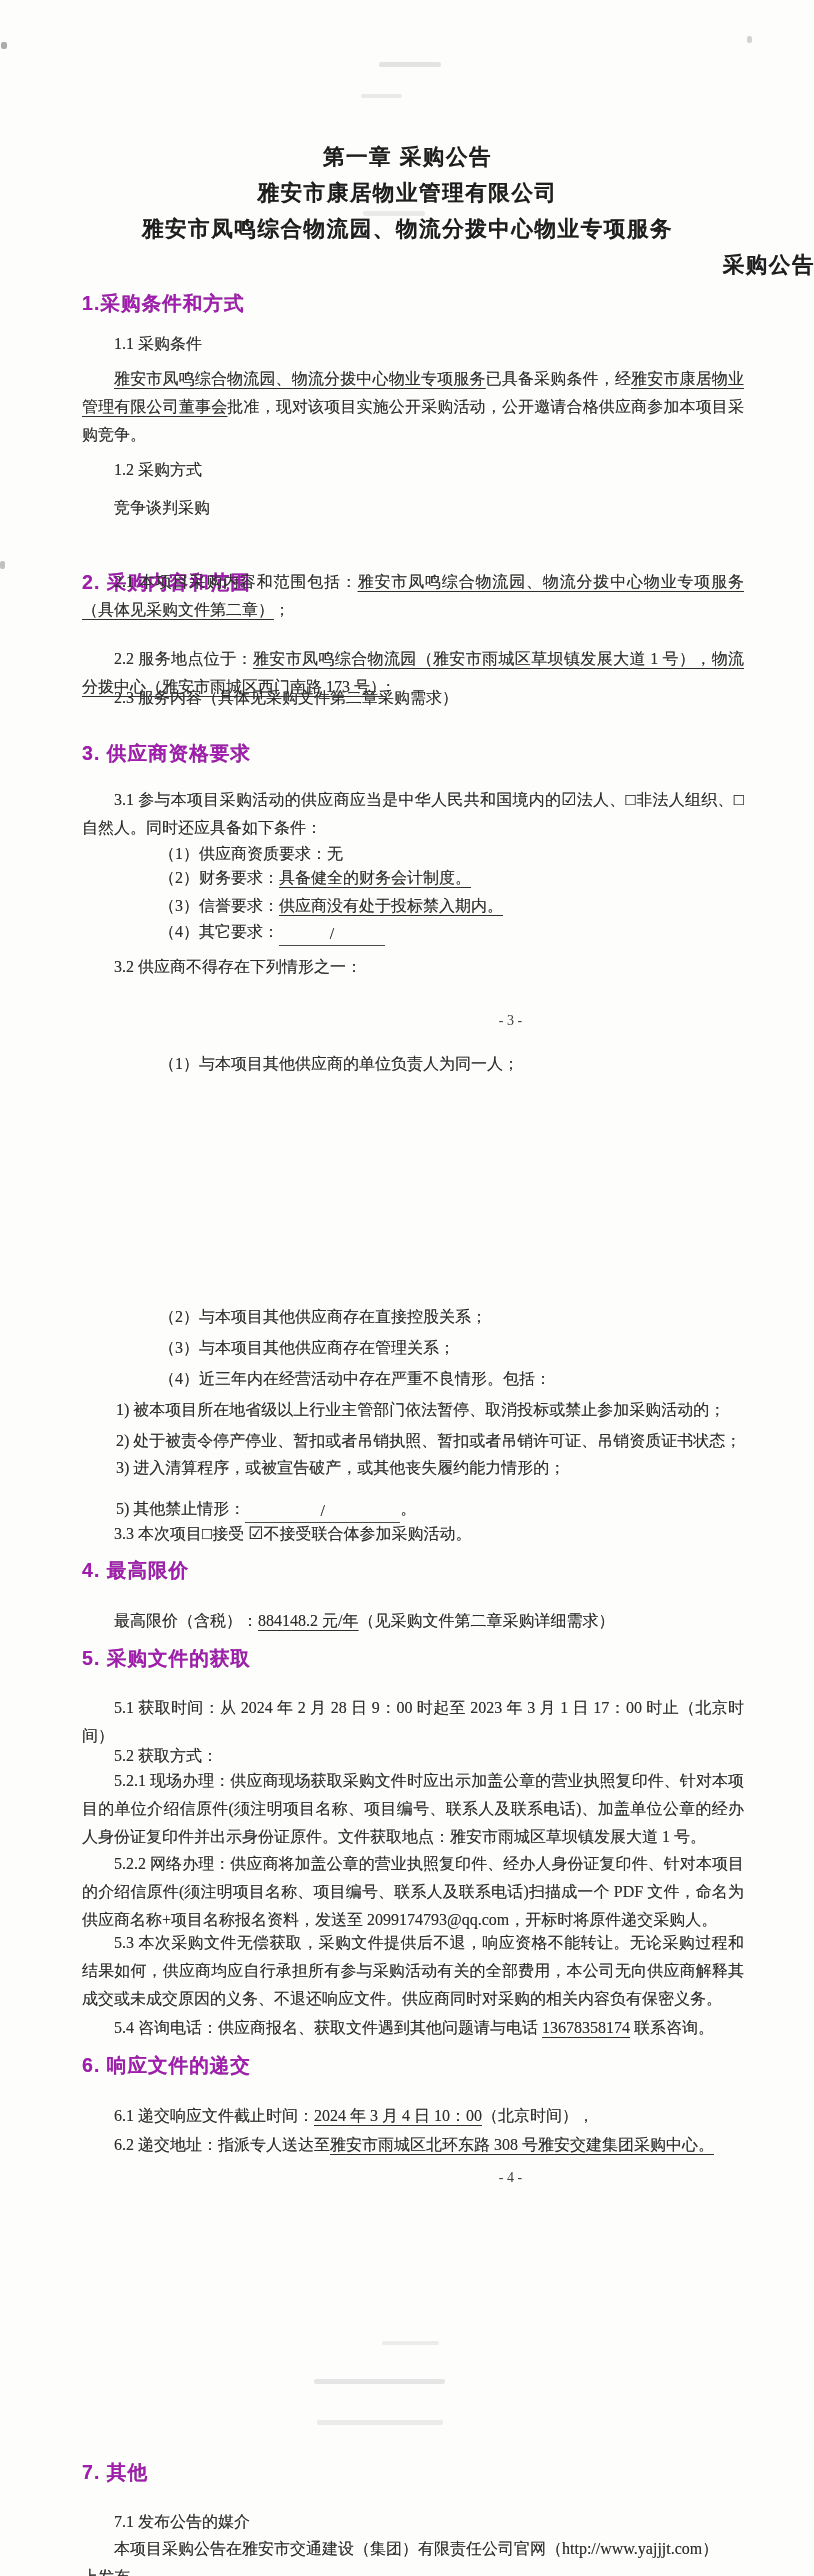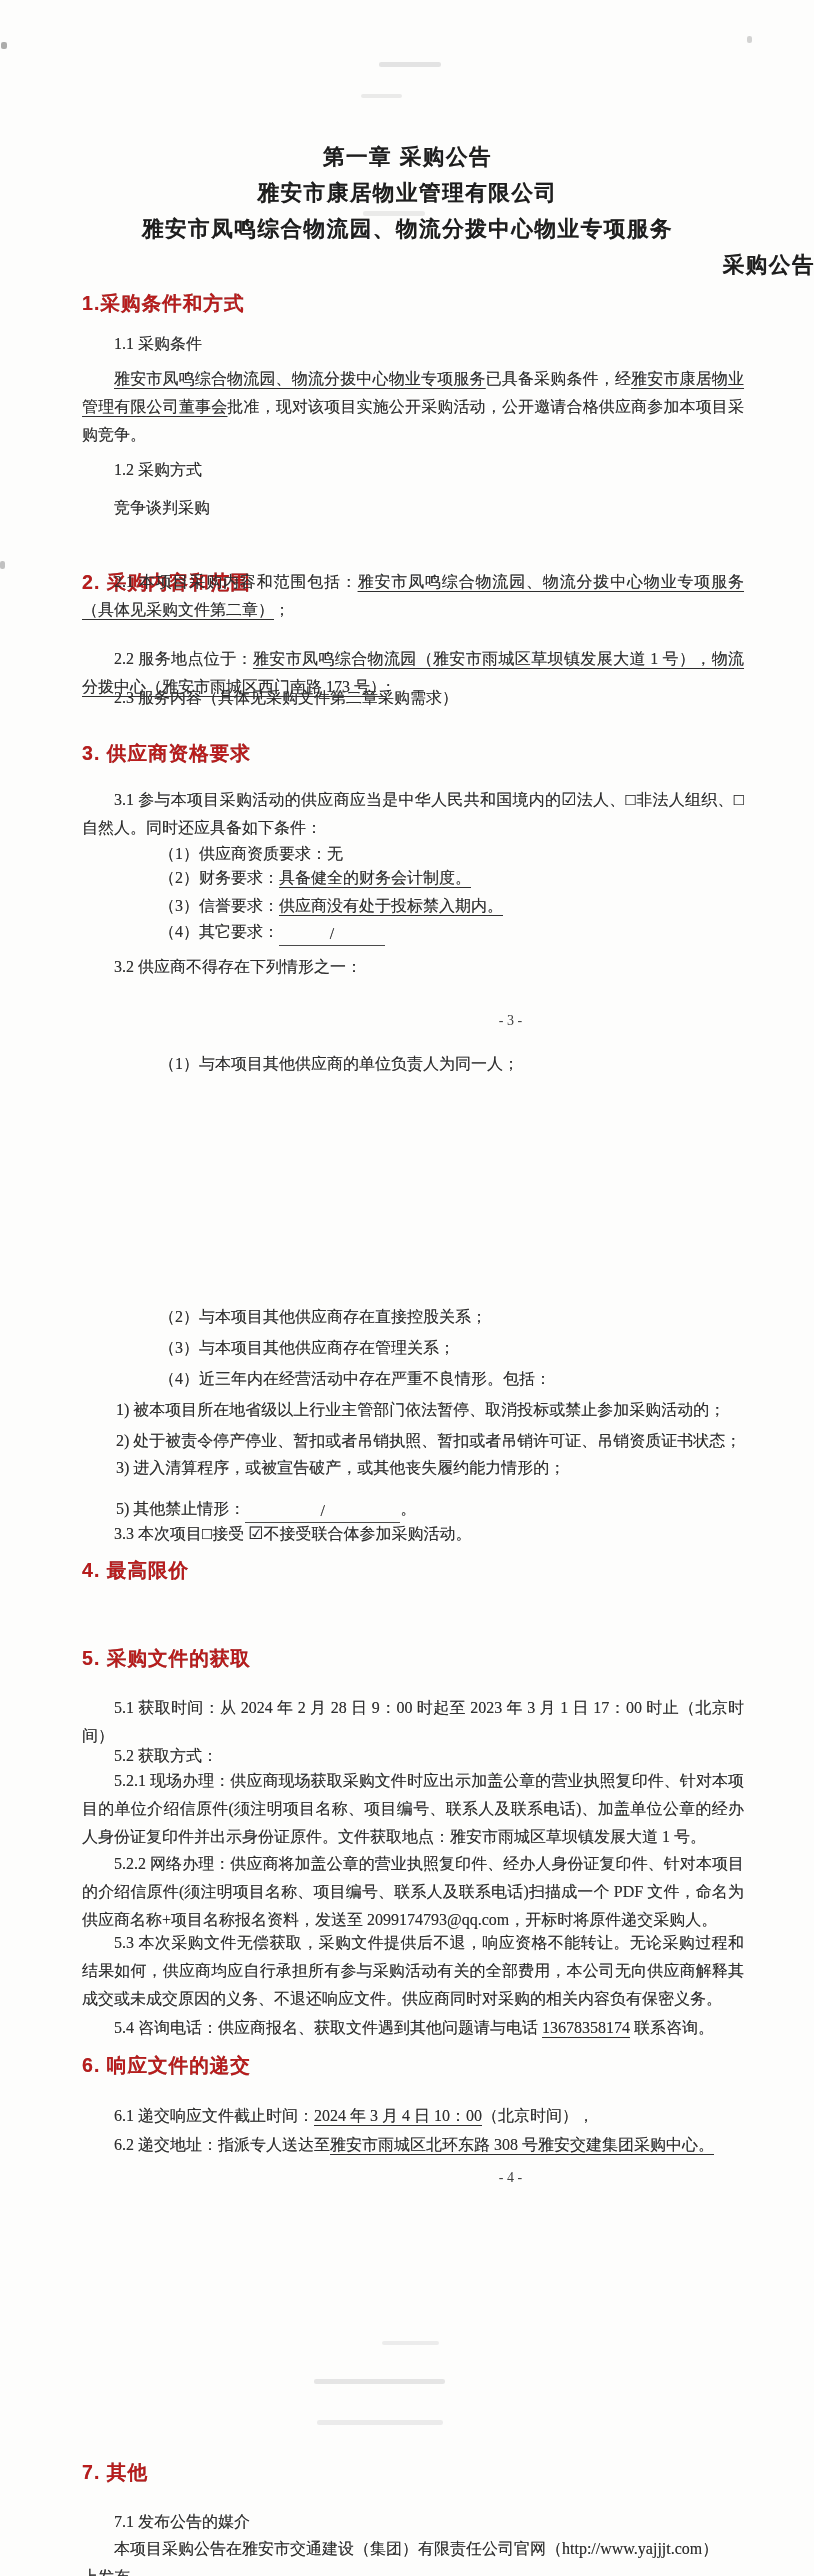--- a/index.html
+++ b/index.html
@@ -3,21 +3,21 @@
 <meta charset="utf-8">
 <style>
   html,body{margin:0;padding:0;background:#fdfdfc;}
   .page{position:relative;width:815px;height:3462px;background:#fdfdfc;overflow:hidden;
         font-family:"Liberation Serif",serif;color:#333;}
   .tl{position:absolute;left:0;width:815px;text-align:center;
       font-family:"Liberation Sans",sans-serif;font-weight:700;font-size:21.6px;
       letter-spacing:1.5px;color:#1e1e1e;text-shadow:0 0 0.5px rgba(40,40,40,.55);}
   .hsec{position:absolute;left:82px;width:662px;
         font-family:"Liberation Sans",sans-serif;font-weight:700;font-size:19.6px;
-        letter-spacing:1px;color:#b91c1c;text-shadow:0 0 0.5px rgba(40,40,40,.5);}
+        letter-spacing:1px;color:#a21caf;text-shadow:0 0 0.5px rgba(40,40,40,.5);}
   .para{position:absolute;left:82px;width:662px;font-size:16px;line-height:28px;
         text-align:justify;color:#2f2f2f;text-shadow:0 0 0.3px rgba(70,70,70,.6);}
   .ind{text-indent:32px;}
   .ind-li{text-indent:77px;}
   .ind-sub{text-indent:34px;}
   .u{text-decoration:underline;text-decoration-thickness:1px;text-underline-offset:3.6px;}
   .cb{font-size:17px;line-height:1;}
   .blank{display:inline-block;border-bottom:1.3px solid #4a4a4a;text-align:center;
          height:20.6px;line-height:20.6px;text-indent:0;vertical-align:bottom;}
   .w205{width:106px;} .w300{width:155px;}
@@ -69,20 +69,21 @@
   <div class="para ind-li" style="top:1303px;">（2）与本项目其他供应商存在直接控股关系；</div>
   <div class="para ind-li" style="top:1334px;">（3）与本项目其他供应商存在管理关系；</div>
   <div class="para ind-li" style="top:1365px;">（4）近三年内在经营活动中存在严重不良情形。包括：</div>
   <div class="para ind-sub" style="top:1396px;">1) 被本项目所在地省级以上行业主管部门依法暂停、取消投标或禁止参加采购活动的；</div>
   <div class="para ind-sub" style="top:1427px;">2) 处于被责令停产停业、暂扣或者吊销执照、暂扣或者吊销许可证、吊销资质证书状态；</div>
   <div class="para ind-sub" style="top:1454px;">3) 进入清算程序，或被宣告破产，或其他丧失履约能力情形的；</div>
   <div class="para ind-sub" style="top:1495px;"><span>5) 其他禁止情形：</span><span class="blank w300">/</span><span>。</span></div>
   <div class="para ind" style="top:1520px;"><span>3.3 本次项目</span><span class="cb">□</span><span>接受 </span><span class="cb">☑</span><span>不接受联合体参加采购活动。</span></div>
 
   <div class="hsec" style="top:1557px;">4.  最高限价</div>
+  <div class="para ind" style="top:1607px;"><span>最高限价（含税）：</span><span class="u">884148.2 元/年</span><span>（见采购文件第二章采购详细需求）</span></div>
 
   <div class="hsec" style="top:1645px;">5.  采购文件的获取</div>
   <div class="para ind" style="top:1694px;">5.1 获取时间：从 2024 年 2 月 28 日 9：00 时起至 2023 年 3 月 1 日 17：00 时止（北京时间）</div>
   <div class="para ind" style="top:1742px;">5.2 获取方式：</div>
   <div class="para ind" style="top:1767px;">5.2.1 现场办理：供应商现场获取采购文件时应出示加盖公章的营业执照复印件、针对本项目的单位介绍信原件(须注明项目名称、项目编号、联系人及联系电话)、加盖单位公章的经办人身份证复印件并出示身份证原件。文件获取地点：雅安市雨城区草坝镇发展大道 1 号。</div>
   <div class="para ind" style="top:1850px;">5.2.2 网络办理：供应商将加盖公章的营业执照复印件、经办人身份证复印件、针对本项目的介绍信原件(须注明项目名称、项目编号、联系人及联系电话)扫描成一个 PDF 文件，命名为供应商名称+项目名称报名资料，发送至 2099174793@qq.com，开标时将原件递交采购人。</div>
   <div class="para ind" style="top:1929px;">5.3 本次采购文件无偿获取，采购文件提供后不退，响应资格不能转让。无论采购过程和结果如何，供应商均应自行承担所有参与采购活动有关的全部费用，本公司无向供应商解释其成交或未成交原因的义务、不退还响应文件。供应商同时对采购的相关内容负有保密义务。</div>
   <div class="para ind" style="top:2014px;"><span>5.4 咨询电话：供应商报名、获取文件遇到其他问题请与电话 </span><span class="u">13678358174</span><span> 联系咨询。</span></div>
 
   <div class="hsec" style="top:2052px;">6.  响应文件的递交</div>

